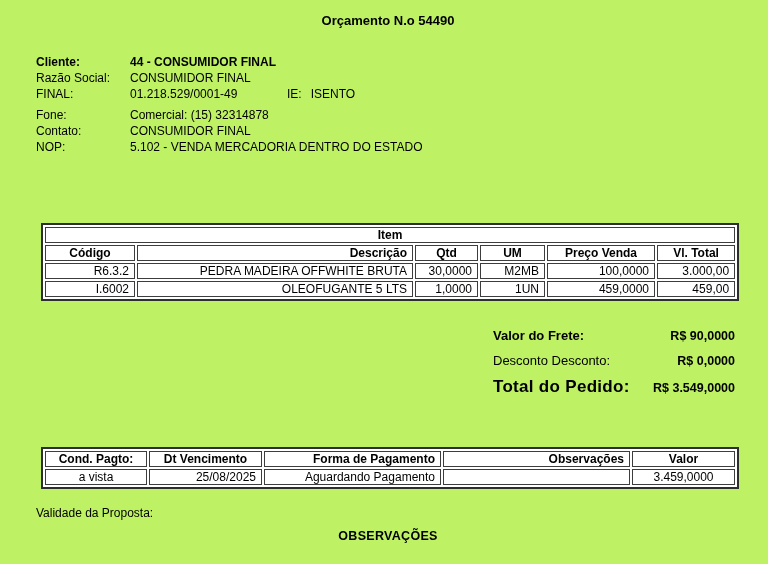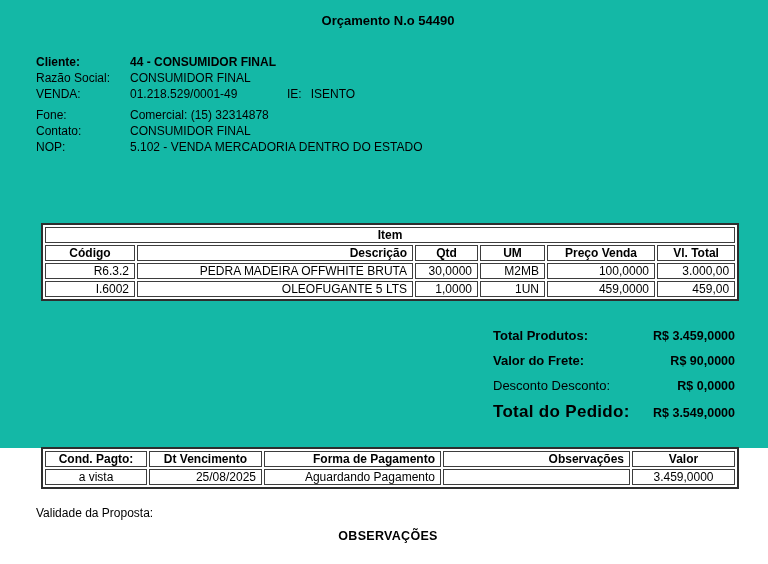--- a/index.html
+++ b/index.html
@@ -3,21 +3,21 @@
 <meta charset="utf-8">
 <style>
   html, body { margin: 0; padding: 0; }
   body {
     width: 768px; height: 564px;
     background: #ffffff;
     font-family: "Liberation Sans", sans-serif;
     color: #000000;
     overflow: hidden;
   }
-  #page { position: relative; width: 768px; height: 448px; background: #14b8a6; }
+  #page { position: relative; width: 768px; height: 564px; background: #bef264; }
 
   .title {
     position: absolute; left: 41px; top: 13px; width: 694px;
     text-align: center; font-weight: bold; font-size: 13px;
   }
 
   
   .client { position: absolute; left: 36px; top: 54px; font-size: 12px; line-height: 16px; }
   .crow { display: flex; }
   .clabel { width: 94px; flex: 0 0 94px; }
@@ -77,21 +77,21 @@
   <div class="client">
     <div class="crow">
       <span class="clabel bold">Cliente:</span>
       <span class="cvalue bold">44 - CONSUMIDOR FINAL</span>
     </div>
     <div class="crow">
       <span class="clabel">Razão Social:</span>
       <span class="cvalue">CONSUMIDOR FINAL</span>
     </div>
     <div class="crow">
-      <span class="clabel">VENDA:</span>
+      <span class="clabel">FINAL:</span>
       <span class="cvalue"><span class="cnpj-num">01.218.529/0001-49</span><span class="ie-label">IE:</span><span>ISENTO</span></span>
     </div>
     <div class="crow gap-top">
       <span class="clabel">Fone:</span>
       <span class="cvalue">Comercial: (15) 32314878</span>
     </div>
     <div class="crow">
       <span class="clabel">Contato:</span>
       <span class="cvalue">CONSUMIDOR FINAL</span>
     </div>
@@ -136,24 +136,20 @@
       <td class="right">1,0000</td>
       <td class="left">1UN</td>
       <td class="right">459,0000</td>
       <td class="right">459,00</td>
     </tr>
   </tbody>
     </table>
 
   <div class="totals">
     <div class="trow">
-      <span class="tlabel bold">Total Produtos:</span>
-      <span class="tvalue">R$ 3.459,0000</span>
-    </div>
-    <div class="trow">
       <span class="tlabel bold">Valor do Frete:</span>
       <span class="tvalue">R$ 90,0000</span>
     </div>
     <div class="trow">
       <span class="tlabel">Desconto Desconto:</span>
       <span class="tvalue">R$ 0,0000</span>
     </div>
     <div class="trow grand">
       <span class="glabel">Total do Pedido:</span>
       <span class="tvalue">R$ 3.549,0000</span>

